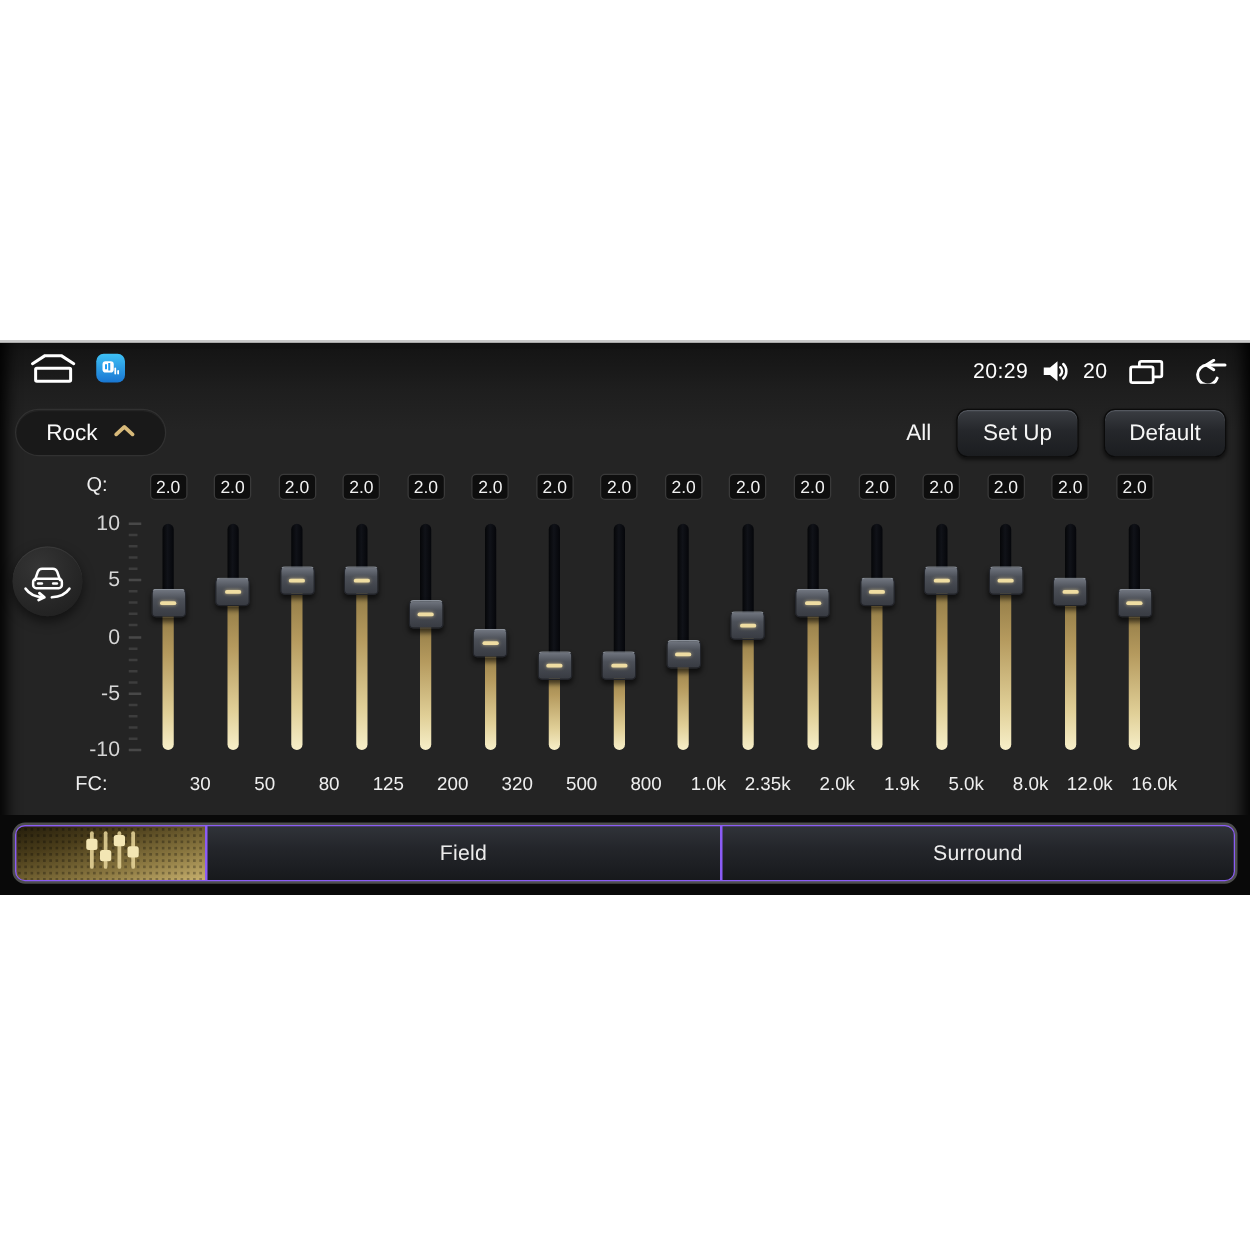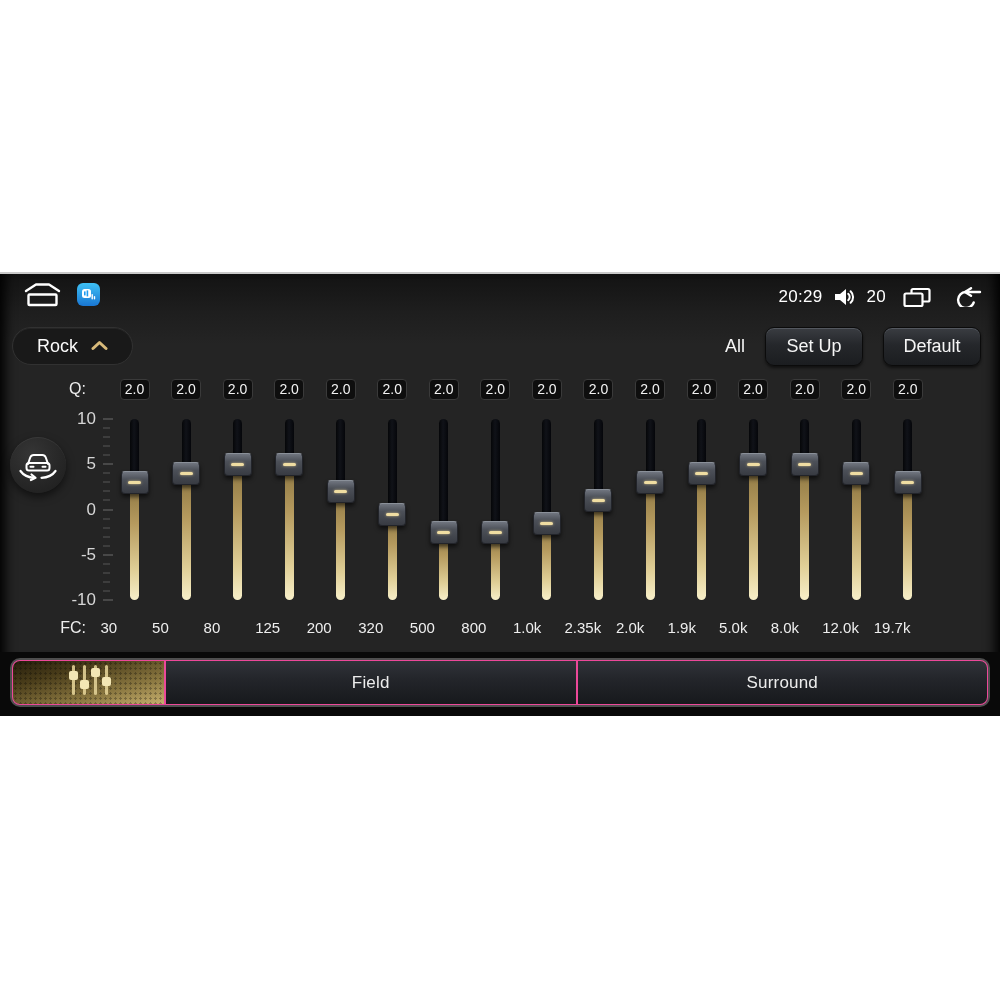--- a/index.html
+++ b/index.html
@@ -69,35 +69,35 @@
     background:linear-gradient(180deg,#8a7440 0%,#b59a5e 35%,#e0cf97 75%,#f7efc9 100%);
   }
   .handle {
     position:absolute; left:-9.5px; width:28px; height:23px; border-radius:4px;
     background:linear-gradient(180deg,#70757f 0%,#4c5058 35%,#383b42 100%);
     border:1px solid #22242a; border-top-color:#8a9099;
     box-shadow:0 3px 4px rgba(0,0,0,0.6);
     display:flex; align-items:center; justify-content:center;
   }
   .handle .dash { width:13px; height:3px; border-radius:1.5px; background:#efdda2; box-shadow:0 0 3px rgba(250,225,160,0.7); }
-  .fc { position:absolute; left:-8px; right:-8px; top:240px; text-align:left; font-size:15px; color:#eeeeee; }
+  .fc { position:absolute; left:-8px; right:-8px; top:240px; text-align:right; font-size:15px; color:#eeeeee; }
 
   
   .car-btn {
     position:absolute; left:10px; top:163px; width:56px; height:56px; border-radius:50%;
     background:radial-gradient(circle at 38% 30%,#353535,#262626 60%,#1d1d1d 100%);
     box-shadow:0 4px 9px rgba(0,0,0,0.55), inset 0 1px 0 rgba(255,255,255,0.06);
     display:flex; align-items:center; justify-content:center; cursor:pointer;
   }
 
   
   .bottom-section { position:absolute; left:0; right:0; bottom:0; height:64px; background:#090909; }
   .tab-bar {
     position:absolute; left:10px; right:10px; top:6px; height:49px;
-    border:2px solid #4e4e4e; border-radius:10px; background:#ec4899;
+    border:2px solid #4e4e4e; border-radius:10px; background:#8b5cf6;
     display:flex; gap:2px; padding:1px; overflow:hidden;
   }
   .tab {
     flex:1; display:flex; align-items:center; justify-content:center;
     background:linear-gradient(180deg,#303339 0%,#24262b 40%,#17191c 100%);
     color:#ececec; font-size:17px; letter-spacing:0.2px; cursor:pointer;
   }
   .tab:first-child { border-radius:7px 0 0 7px; flex:0 0 151px; }
   .tab:last-child  { border-radius:0 7px 7px 0; }
   .tab.active {
@@ -368,21 +368,21 @@
   </div>
         <div class="band" style="left: 881.75px;">
     <div class="q-box"><span>2.0</span></div>
     <div class="slider">
       <div class="track-dark" style="height: 63.35px;"></div>
       <div class="track-gold" style="height: 117.65px;"></div>
       <div class="handle" style="top: 51.85px;">
         <span class="dash"></span>
       </div>
     </div>
-    <div class="fc">19.7k</div>
+    <div class="fc">16.0k</div>
   </div>
       </div>
 
     <div class="car-btn">
       <span>
         <svg width="42" height="40" viewBox="0 0 42 40" fill="none" stroke="#ffffff" stroke-linecap="round" stroke-linejoin="round">
           <path d="M11 21 l2.2 -6.5 q1 -2.5 3.5 -2.5 h8.6 q2.5 0 3.5 2.5 L31 21" stroke-width="2"></path>
           <rect x="9.5" y="20" width="23" height="7.5" rx="2.5" stroke-width="2"></rect>
           <path d="M13.5 23.8 h3" stroke-width="2"></path>
           <path d="M25.5 23.8 h3" stroke-width="2"></path>

